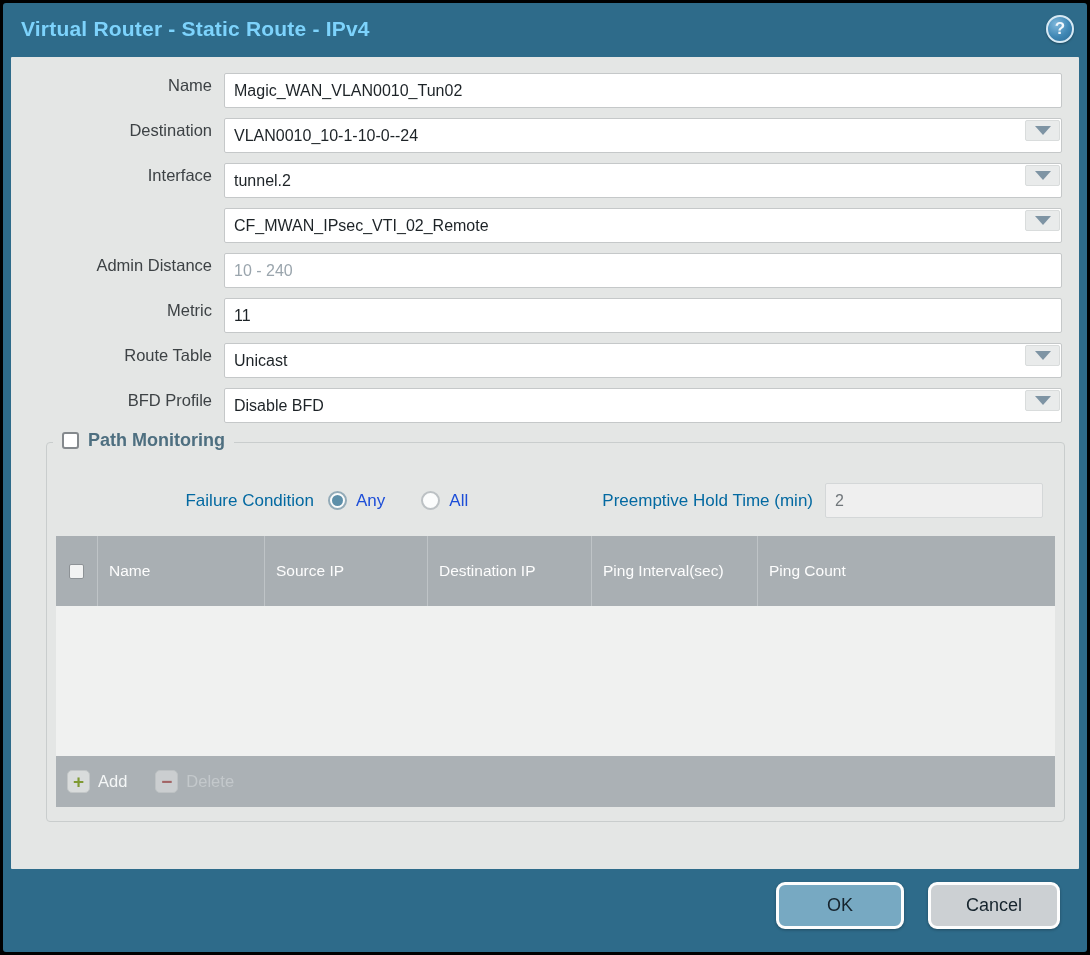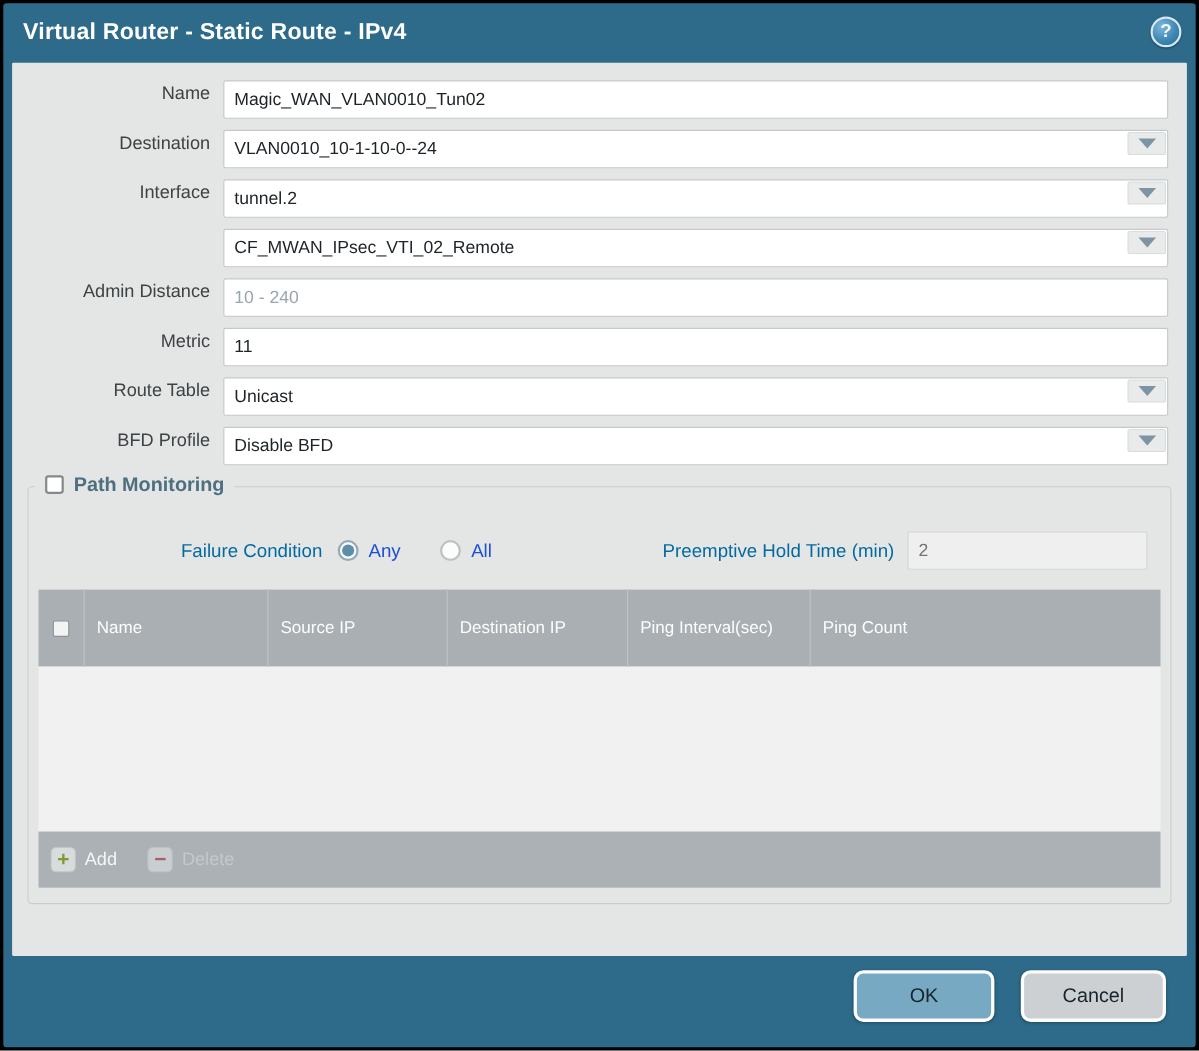--- a/index.html
+++ b/index.html
@@ -13,21 +13,21 @@
   .dialog {
     position:absolute; inset:3px;
     background:#2e6b8a;
     border-radius:3px;
   }
   
   .titlebar {
     height:52px;
     display:flex; align-items:center;
     padding:0 18px;
-    color:#ffffff;
+    color:#7dd3fc;
     font-size:21px;
     font-weight:600;
     letter-spacing:.2px;
   }
   .help-btn {
     position:absolute; top:12px; right:13px;
     width:28px; height:28px;
     border-radius:50%;
     background:radial-gradient(circle at 35% 30%, #7fb8dc 0%, #3f87b4 55%, #2a6b96 100%);
     border:2px solid #d7e9f4;
@@ -36,20 +36,21 @@
     font-size:17px; font-weight:700;
     display:flex; align-items:center; justify-content:center;
     cursor:pointer;
   }
   
   .content {
     position:absolute; left:8px; right:8px; top:54px; height:812px;
     background:#e4e6e5;
     border-radius:1px;
     padding-top:11px;
+    padding-left:21px;
   }
   
   .row { display:flex; align-items:center; height:35px; margin-bottom:10px; }
   .row .flabel {
     width:192px; text-align:right; padding-right:12px;
     color:#3d4245; font-size:16.5px;
     flex:none; white-space:nowrap;
   }
   .row .field { flex:1; margin-right:17px; position:relative; height:25px; }
   .tinput {

